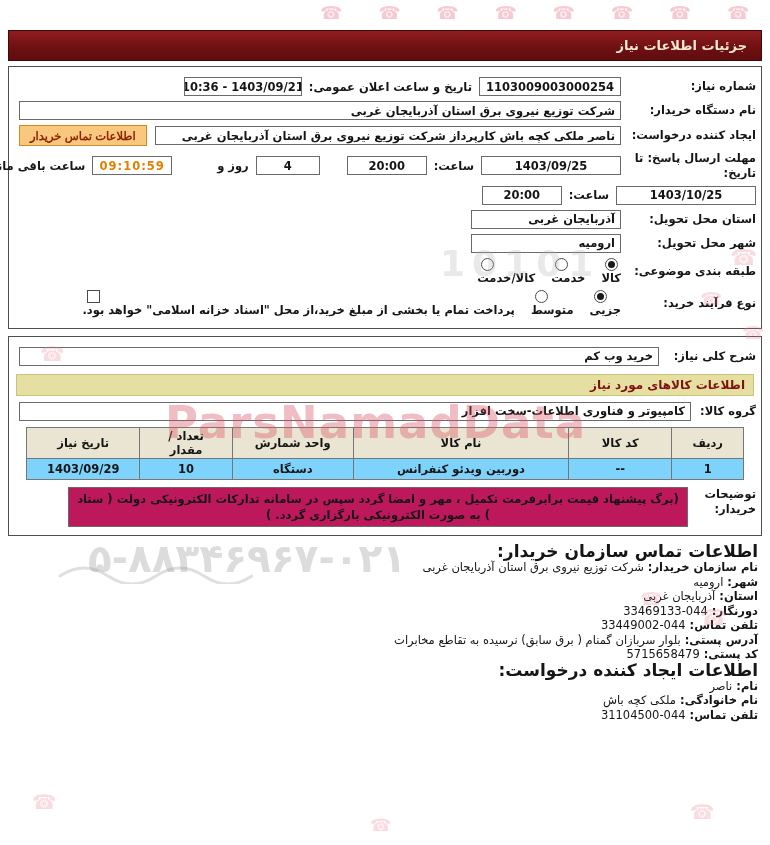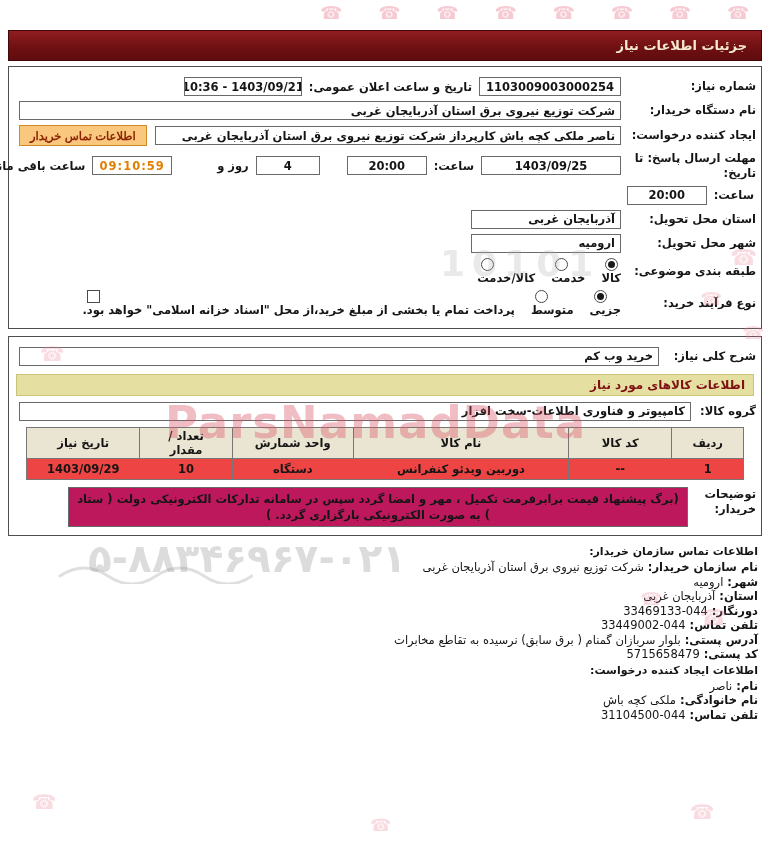--- a/index.html
+++ b/index.html
@@ -68,34 +68,34 @@
     background: #e6dfa2; border: 1px solid #cbc37b; margin: 8px 2px 6px 2px;
     padding: 3px 8px; color: #7d1114; font-weight: bold; font-size: 12px;
   }
 
   table.goods { border-collapse: collapse; margin: 6px 12px 4px 12px; }
   .goods th, .goods td {
     border: 1px solid #767676; text-align: center; font-size: 11.5px;
     height: 21px; padding: 1px 20px;
   }
   .goods th { background: #eae5d2; font-weight: bold; }
-  .goods td { background: #ef4444; font-weight: bold; }
+  .goods td { background: #7dd3fc; font-weight: bold; }
 
   .notes-row { display: flex; align-items: flex-start; margin: 7px 0 2px 0; }
   .notes-label { width: 68px; flex: 0 0 68px; font-weight: bold; font-size: 11.5px; line-height: 1.3; text-align: right; }
   .notes-box {
     border: 1px solid #6a6a6a; background: #be185d; flex: 1 1 auto;
     min-height: 36px; padding: 3px 8px; font-weight: bold; font-size: 11.5px;
     text-align: center; line-height: 1.4; margin-left: 54px;
   }
 
   .contact { margin: 6px 12px 0 12px; }
   .contact .line { line-height: 14.5px; font-size: 11.5px; }
   .contact .lbl { font-weight: bold; margin-left: 4px; }
-  .contact .heading { font-weight: bold; font-size: 11px; line-height: 17px; }
+  .contact .heading { font-weight: bold; font-size: 17px; line-height: 17px; }
 
   
   .wm { position: absolute; z-index: 6; pointer-events: none; white-space: nowrap; }
   .wm-strip { top: 2px; left: 320px; font-size: 18px; letter-spacing: 15px; color: rgba(233,128,148,0.42); }
   .wm-brand { top: 396px; left: 165px; font-size: 45px; font-weight: bold; direction: ltr; color: rgba(217,82,99,0.38); letter-spacing: 1px; }
   .wm-phone { top: 536px; left: 88px; font-size: 39px; font-weight: bold; direction: ltr; color: rgba(140,140,140,0.30); letter-spacing: 6px; }
   .wm-digits { top: 243px; left: 440px; font-size: 36px; font-weight: bold; direction: ltr; color: rgba(175,175,175,0.28); letter-spacing: 7px; }
   .wm-ico { color: rgba(233,128,148,0.28); }
 </style>
 </head>
@@ -132,20 +132,21 @@
       <span class="fbox w140 center">1403/09/25</span>
       <span class="inline-label">ساعت:</span>
       <span class="fbox w80 center">20:00</span>
       <span class="fbox w64 center gap-r">4</span>
       <span class="inline-label">روز و</span>
       <span class="fbox w80 center timer">09:10:59</span>
       <span class="inline-label">ساعت باقی مانده</span>
     </div>
 
     <div class="frow">
+      <span class="fbox w140 center">1403/10/25</span>
       <span class="inline-label">ساعت:</span>
       <span class="fbox w80 center">20:00</span>
     </div>
 
     <div class="frow">
       <span class="flabel">استان محل تحویل:</span>
       <span class="fbox w150">آذربایجان غربی</span>
     </div>
 
     <div class="frow">

